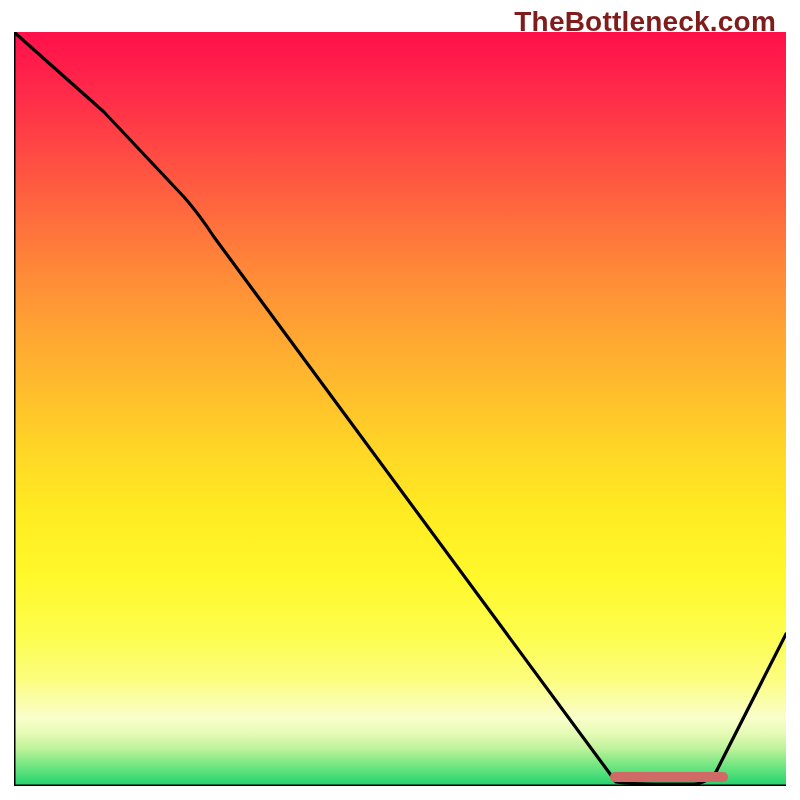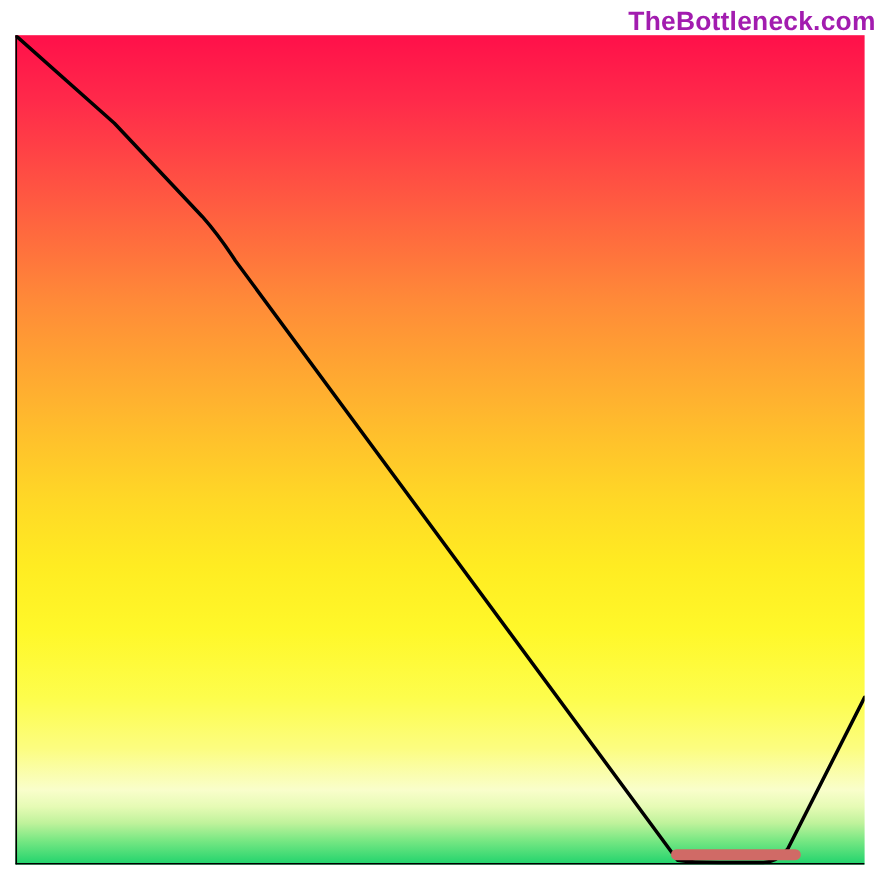--- a/index.html
+++ b/index.html
@@ -12,24 +12,24 @@
     overflow: hidden;
   }
   .container {
     position: relative;
     width: 800px;
     height: 800px;
   }
   .watermark {
     position: absolute;
     top: 6px;
-    right: 4px;
-    font-size: 24px;
+    right: 24px;
+    font-size: 28px;
     font-weight: 600;
-    color: #a21caf;
+    color: #7f1d1d;
     letter-spacing: 0.2px;
     z-index: 10;
   }
   .plot-area {
     position: absolute;
     left: 14px;
     top: 32px;
     width: 772px;
     height: 754px;
     background: linear-gradient(

